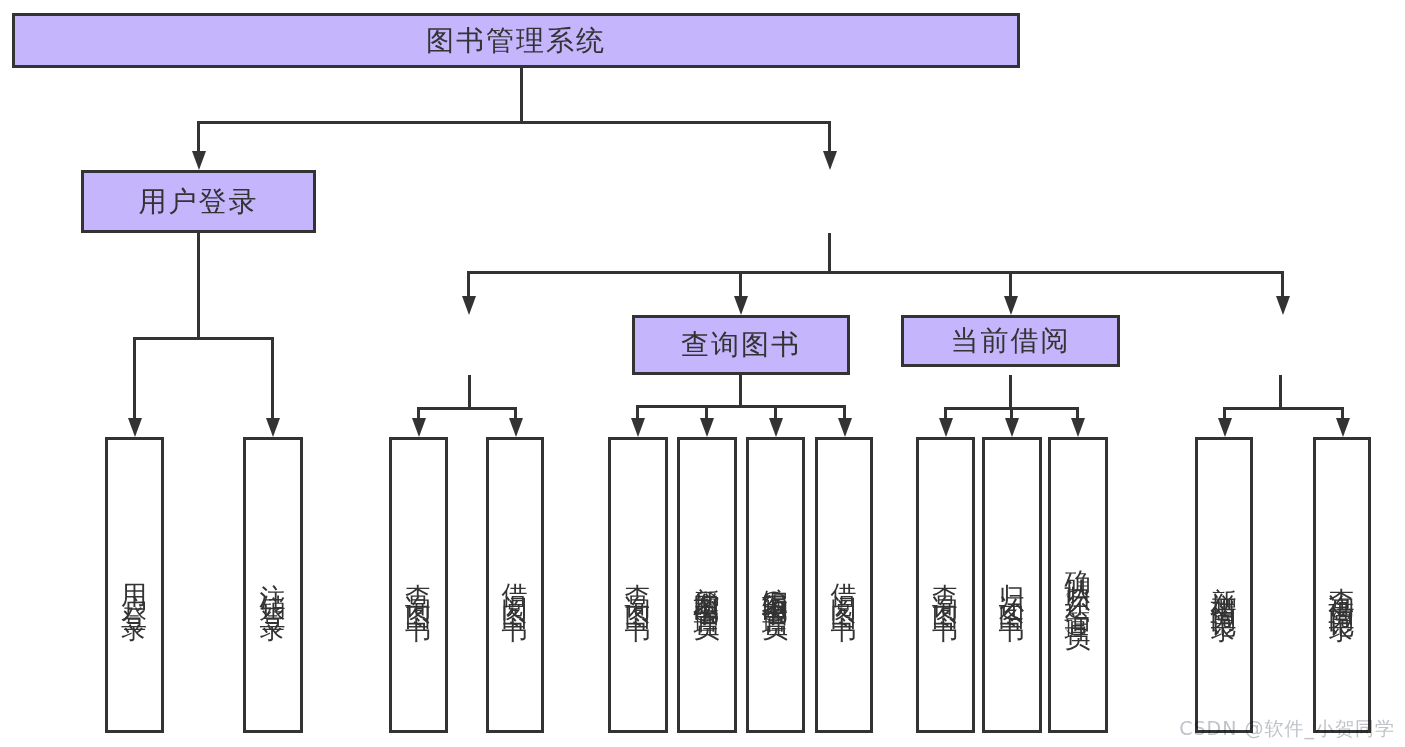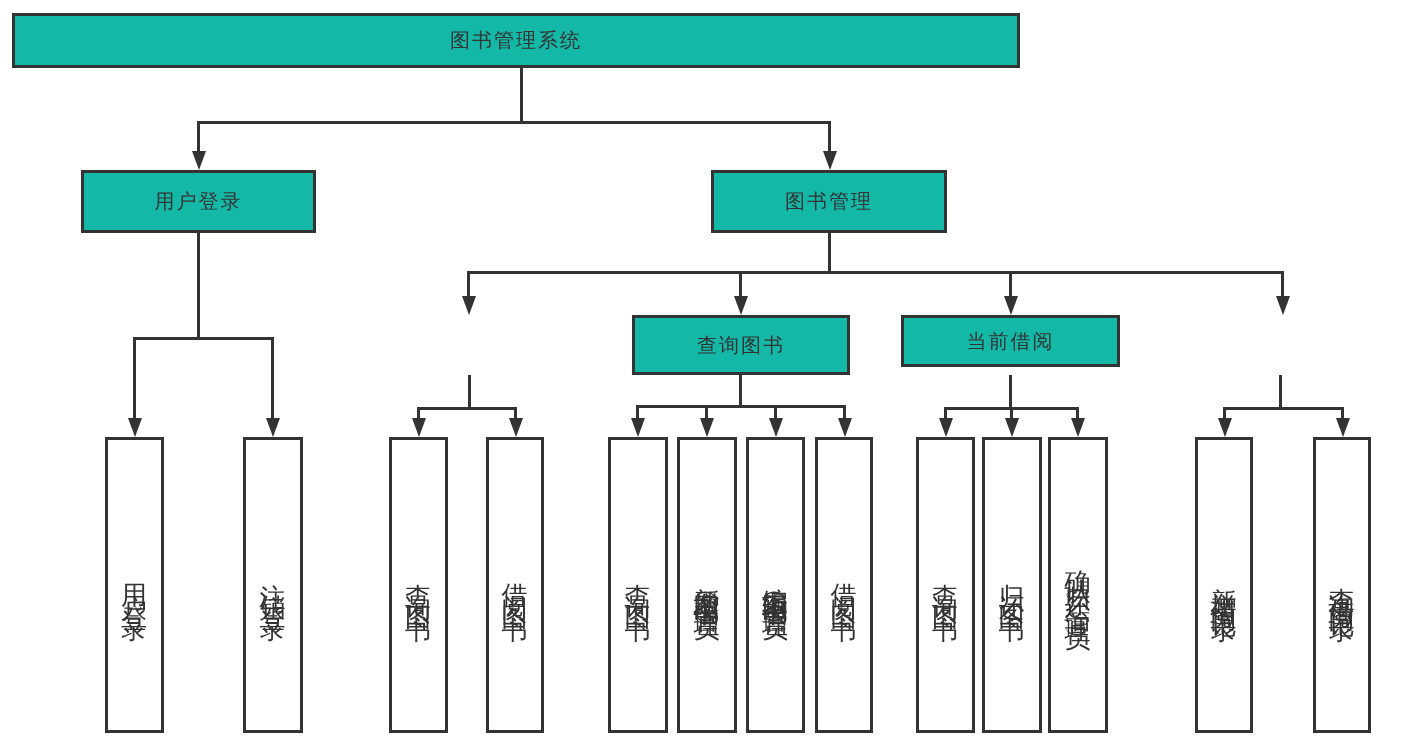--- a/index.html
+++ b/index.html
@@ -4,24 +4,24 @@
 <style>
   :root{
     --line:#333333; --text:#333333; --watermark:#bfc3c9; --background:#ffffff;
   }
   html,body{margin:0;padding:0;background:var(--background);}
   .canvas{
     position:relative; width:1405px; height:747px; background:var(--background);
     font-family:"DejaVu Sans","Liberation Sans",sans-serif; overflow:hidden;
   }
   .box{
-    position:absolute; box-sizing:border-box; background:#14b8a6;
+    position:absolute; box-sizing:border-box; background:#c4b5fd;
     border:3px solid var(--line);
     display:flex; align-items:center; justify-content:center;
-    color:var(--text); font-size:20px; letter-spacing:2px; z-index:2;
+    color:var(--text); font-size:28px; letter-spacing:2px; z-index:2;
   }
   .leaf{
     position:absolute; box-sizing:border-box; background:#ffffff;
     border:3px solid var(--line); top:437px; height:296px; width:59px;
     display:flex; align-items:center; justify-content:center; z-index:2;
   }
   .leaf .vtext{
     writing-mode:vertical-rl; color:var(--text); font-size:26px; line-height:1;
   }
   .ls4{letter-spacing:11px;}
@@ -53,23 +53,20 @@
 
   <div class="ln" style="left:197px;top:121px;width:634px;height:3px;"></div>
 
   <div class="ln" style="left:197px;top:121px;width:3px;height:34px;"></div>
   <div class="arrow" style="left:192px;top:151px;"></div>
   <div class="ln" style="left:828px;top:121px;width:3px;height:34px;"></div>
   <div class="arrow" style="left:823px;top:151px;"></div>
 
   <div class="box" style="left:81px;top:170px;width:235px;height:63px;">
     <span>用户登录</span>
-  </div>
-  <div class="box" style="left:711px;top:170px;width:236px;height:63px;">
-    <span>图书管理</span>
   </div>
 
   <div class="ln" style="left:197px;top:233px;width:3px;height:104px;"></div>
   <div class="ln" style="left:133px;top:337px;width:141px;height:3px;"></div>
   <div class="ln" style="left:133px;top:337px;width:3px;height:84px;"></div>
   <div class="arrow" style="left:128px;top:418px;"></div>
   <div class="ln" style="left:271px;top:337px;width:3px;height:84px;"></div>
   <div class="arrow" style="left:266px;top:418px;"></div>
 
   <div class="ln" style="left:828px;top:233px;width:3px;height:38px;"></div>
@@ -161,14 +158,15 @@
     <span class="vtext ls8">确认归还（管理员）</span>
   </div>
 
   <div class="leaf" style="left:1195px;width:58px;">
     <span class="vtext ls6">新增借阅记录</span>
   </div>
   <div class="leaf" style="left:1313px;width:58px;">
     <span class="vtext ls6">查询借阅记录</span>
   </div>
 
+  <div class="watermark">CSDN @软件_小贺同学</div>
 
 </div>
 
 </body></html>

